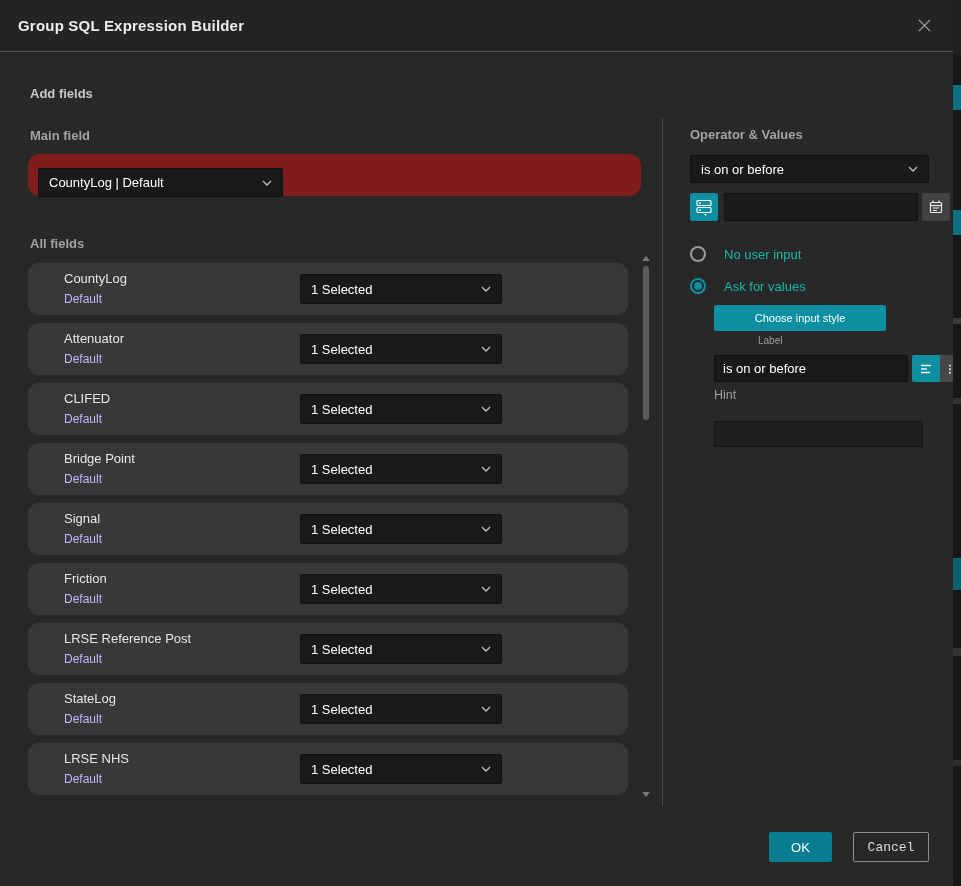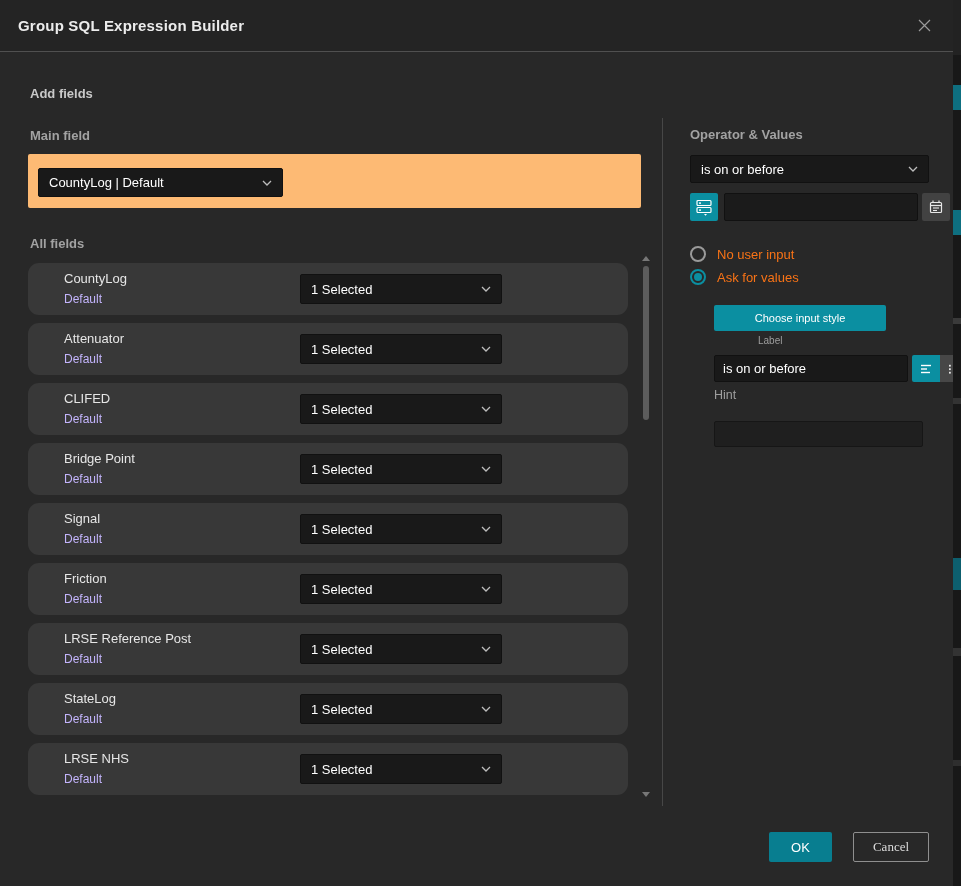--- a/index.html
+++ b/index.html
@@ -21,21 +21,21 @@
 
   
   .select { background:#191919; border:1px solid #111; border-radius:2px; color:#fff;
             font-size:13px; display:flex; align-items:center; padding:0 10px; cursor:pointer; }
   .select .sel-text { flex:1; white-space:nowrap; overflow:hidden; }
   .chev { flex:none; margin-left:6px; }
   .tinput { background:#1b1b1b; border:1px solid #111; border-radius:2px; color:#fff;
             font-size:13px; padding:0 8px; outline:none; font-family:"Liberation Sans",sans-serif; }
 
   
-  .main-panel { position:absolute; left:28px; top:154px; width:613px; height:54px; background:#fdba74; border-radius:2px; }
+  .main-panel { position:absolute; left:28px; top:154px; width:613px; height:42px; background:#7f1d1d; border-radius:12px; }
   .mp-sel1 { position:absolute; left:10px; top:14px; width:245px; height:29px; }
   .mp-sel2 { position:absolute; left:269px; top:14px; width:205px; height:29px; }
   .cal-ic { flex:none; margin-right:8px; display:flex; }
 
   
   .fields-list { position:absolute; left:28px; top:263px; width:600px; height:537px; overflow:hidden; }
   .field-row { position:relative; width:600px; height:52px; background:#383838; border-radius:11px; margin-bottom:8px; }
   .fr-name { position:absolute; left:36px; top:8px;  font-size:13px; color:#e6e6e6; }
   .fr-sub  { position:absolute; left:36px; top:29px; font-size:12px; color:#c4b5fd; }
   .fr-select { position:absolute; left:272px; top:11px; width:202px; height:30px; }
@@ -58,41 +58,41 @@
   .icbtn.teal { background:var(--accent); }
   .icbtn.gray { background:#424242; }
   .val-input { flex:1; height:28px; margin:0 4px 0 6px; }
 
   .radio-row { position:absolute; left:690px; display:flex; align-items:center; cursor:pointer; }
   .radio-circle { width:16px; height:16px; border-radius:50%; border:2px solid #9a9a9a;
                   position:relative; flex:none; background:transparent; }
   .radio-circle.checked { border-color:var(--accent); }
   .radio-circle.checked::after { content:""; position:absolute; left:2px; top:2px; width:8px; height:8px;
                   border-radius:50%; background:var(--accent); }
-  .radio-label { margin-left:11px; font-size:13px; color:#f97316;text-align:right; }
+  .radio-label { margin-left:18px; font-size:13px; color:#14b8a6;text-align:right; }
 
   .choose-btn { position:absolute; left:714px; top:305px; width:172px; height:26px; background:var(--accent);
                 color:#fff; font-size:11px; display:flex; align-items:center; justify-content:center;
                 border:none; border-radius:2px; cursor:pointer; font-family:"Liberation Sans",sans-serif; }
   .lbl-label { position:absolute; left:714px; top:335px; font-size:10px; color:#9e9e9e;margin-left:44px; }
   .label-row { position:absolute; left:714px; top:355px; width:215px; height:27px; display:flex; }
   .label-input { flex:1; height:27px; margin-right:4px; background:#191919; }
   .seg { width:28px; height:27px; flex:none; display:flex; align-items:center; justify-content:center; cursor:pointer; }
   .seg.on  { background:var(--accent); border-radius:2px 0 0 2px; }
   .seg.off { background:#474747; border-radius:0 2px 2px 0; }
   .hint-label { position:absolute; left:714px; top:388px; font-size:12.5px; color:#9e9e9e; }
   .hint-input { position:absolute; left:714px; top:421px; width:209px; height:26px; background:#1f1f1f; border:1px solid #161616; }
 
   
   .ok-btn { position:absolute; left:769px; top:832px; width:63px; height:30px; background:var(--ok);
             color:#fff; font-size:13px; border:none; border-radius:2px; cursor:pointer;
             font-family:"Liberation Sans",sans-serif; }
   .cancel-btn { position:absolute; left:853px; top:832px; width:76px; height:30px; background:transparent;
             color:#dcdcdc; font-size:13px; border:1px solid #8f8f8f; border-radius:2px; cursor:pointer;
-            font-family:Liberation Serif, serif; }
+            font-family:Liberation Mono, monospace; }
 
   
   .bg-strip { position:absolute; left:953px; top:0; width:8px; height:886px; background:#181818; }
   .bg-strip .seg-a { position:absolute; left:0; width:8px; }
 </style>
 </head>
 <body>
 
 <div class="dialog">
 
@@ -254,21 +254,21 @@
         <line x1="5" y1="9" x2="11" y2="9" stroke="#e8e8e8" stroke-width="1.1"></line>
         <line x1="5" y1="11.5" x2="9" y2="11.5" stroke="#e8e8e8" stroke-width="1.1"></line>
       </svg>
     </span>
   </div>
 
   <div class="radio-row" style="top:246px;">
     <span class="radio-circle" id="radio-no"></span>
     <span class="radio-label">No user input</span>
   </div>
-  <div class="radio-row" style="top:269px;">
+  <div class="radio-row" style="top:278px;">
     <span class="radio-circle checked" id="radio-ask"></span>
     <span class="radio-label">Ask for values</span>
   </div>
 
   <button class="choose-btn">Choose input style</button>
 
   <div class="lbl-label">Label</div>
   <div class="label-row">
     <input class="tinput label-input" value="is on or before" style="">
     <span class="seg on">

